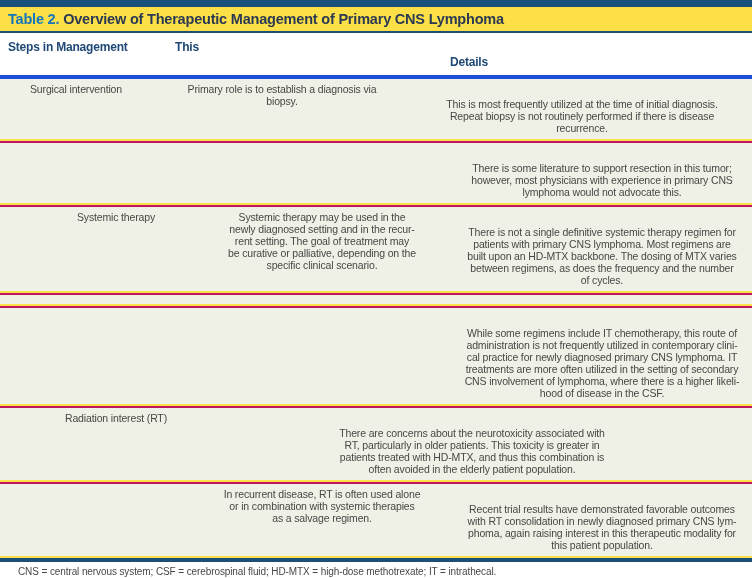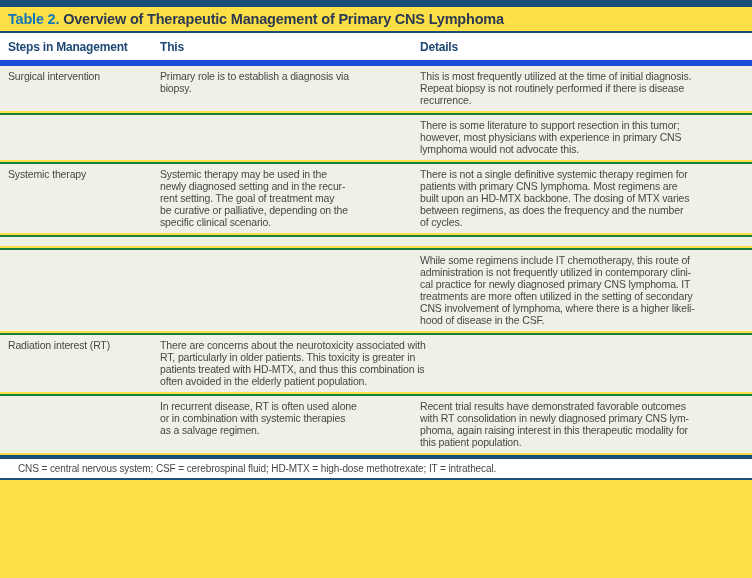--- a/index.html
+++ b/index.html
@@ -16,38 +16,41 @@
     padding: 4px 8px 4px 8px;
     font-size: 14.5px; font-weight: bold;
     letter-spacing: -0.2px;
     border-bottom: 2px solid #1a4f7a;
   }
   .title-label { color: #1375bb; }
   .title-text  { color: #2b3a52; }
   .head-row {
     display: flex;
     background: #ffffff;
-    border-bottom: 6px solid #1d4ed8;
+    border-bottom: 4px solid #1d4ed8;
+    gap: 15px;
   }
   .head-row .cell {
     font-size: 12px; font-weight: bold; color: #1e4875;
     letter-spacing: -0.2px;
     padding: 7px 8px 6px 8px;
     box-sizing: border-box;
   }
   .cell.c1 { width: 152px; flex: none; }
   .cell.c2 { width: 260px; flex: none; }
-  .cell.c3 { flex: 1; }
+  .cell.c3 { flex: 1; margin-top: 15px; }
   .trow {
     display: flex;
     background: #f0f1e6;
+    text-align: center;
   }
   .trow + .trow {
     margin-top: 2px;
-    border-top: 2px solid #15803d;
+    border-top: 2px solid #be185d;
+    padding-left: 40px;
   }
   .trow .cell {
     font-size: 10.5px;
     line-height: 12px;
     letter-spacing: -0.15px;
     padding: 4px 8px 5px 8px;
     box-sizing: border-box;
     white-space: pre-line;
   }
   .foot-bar { height: 4px; background: #1a4f7a; margin-top: 2px; }

